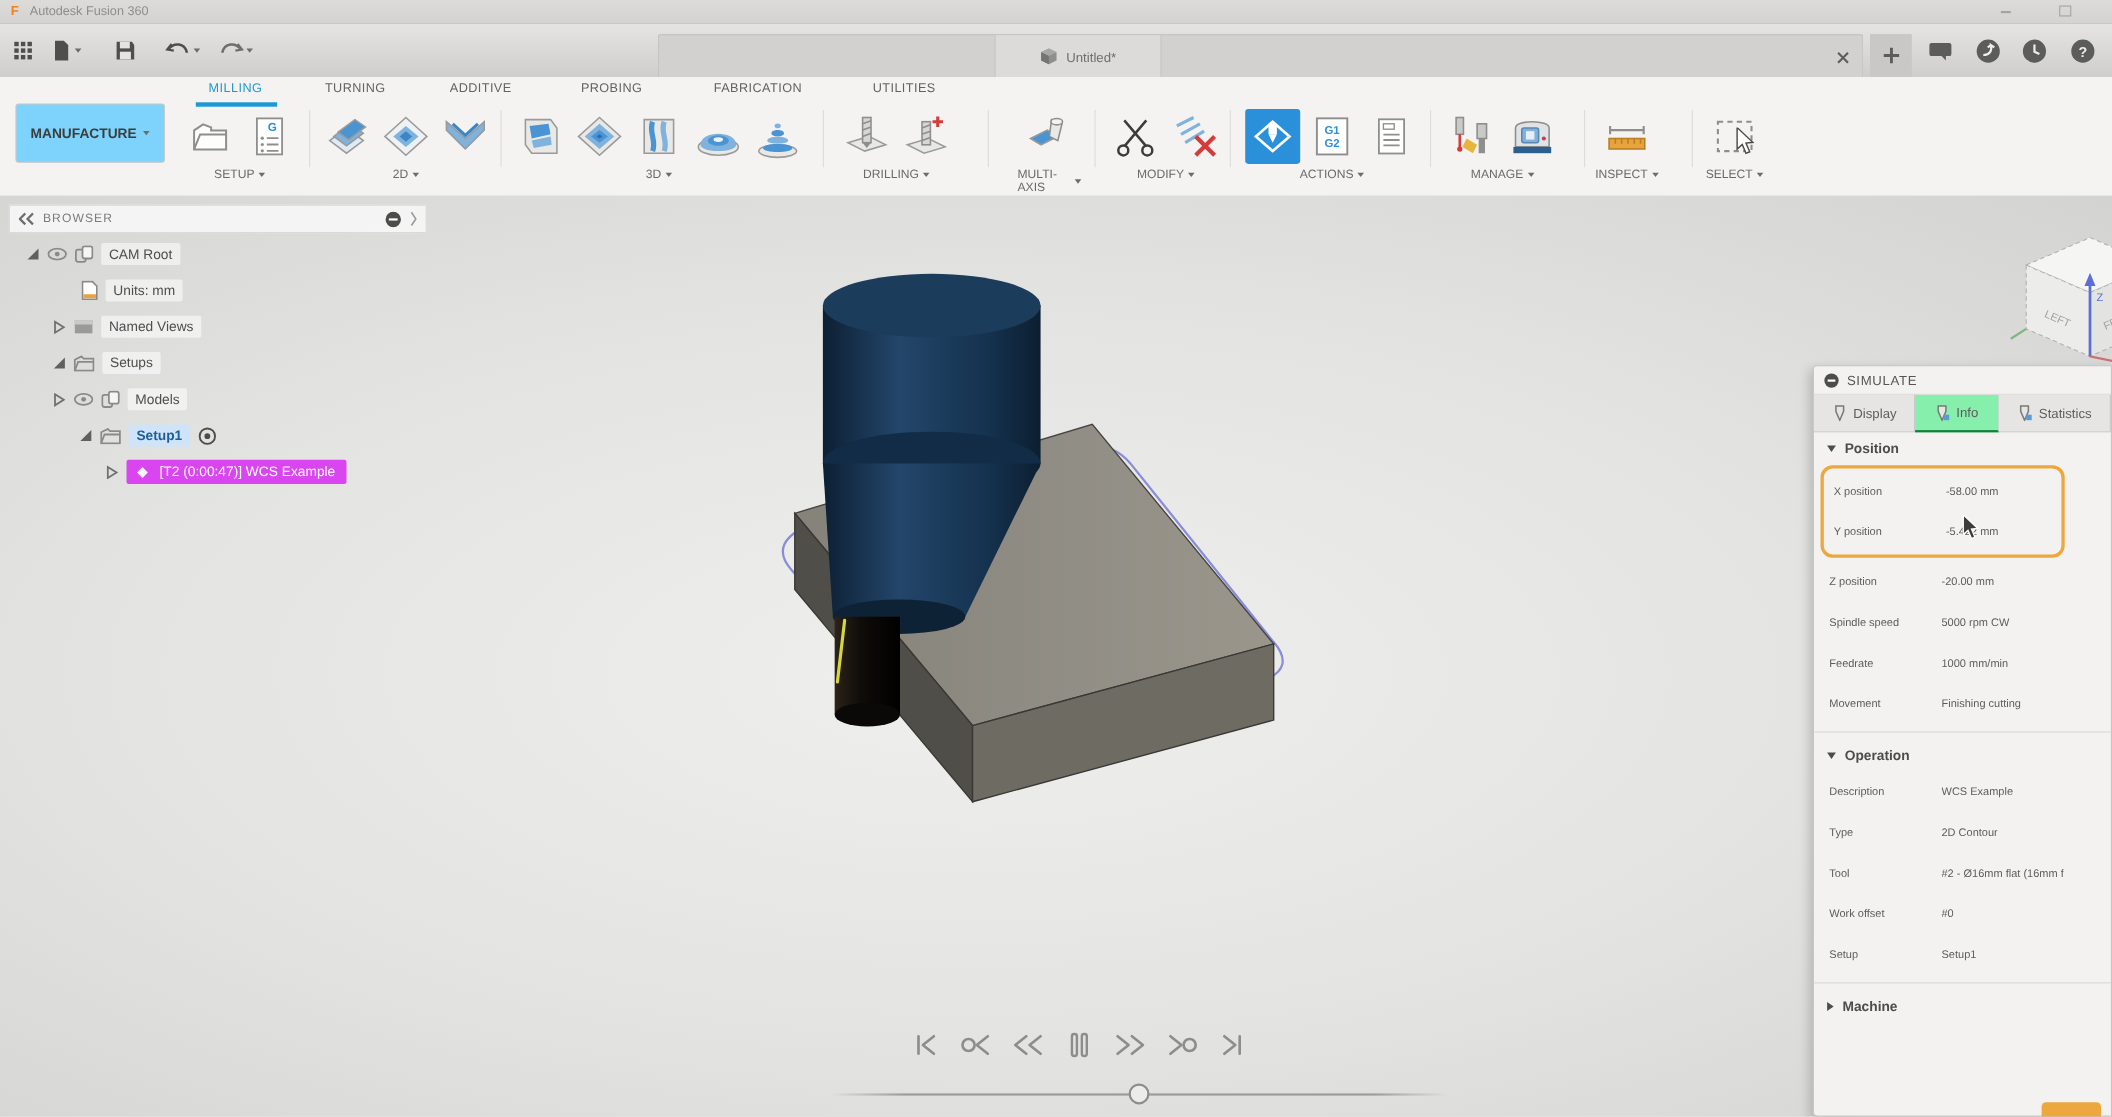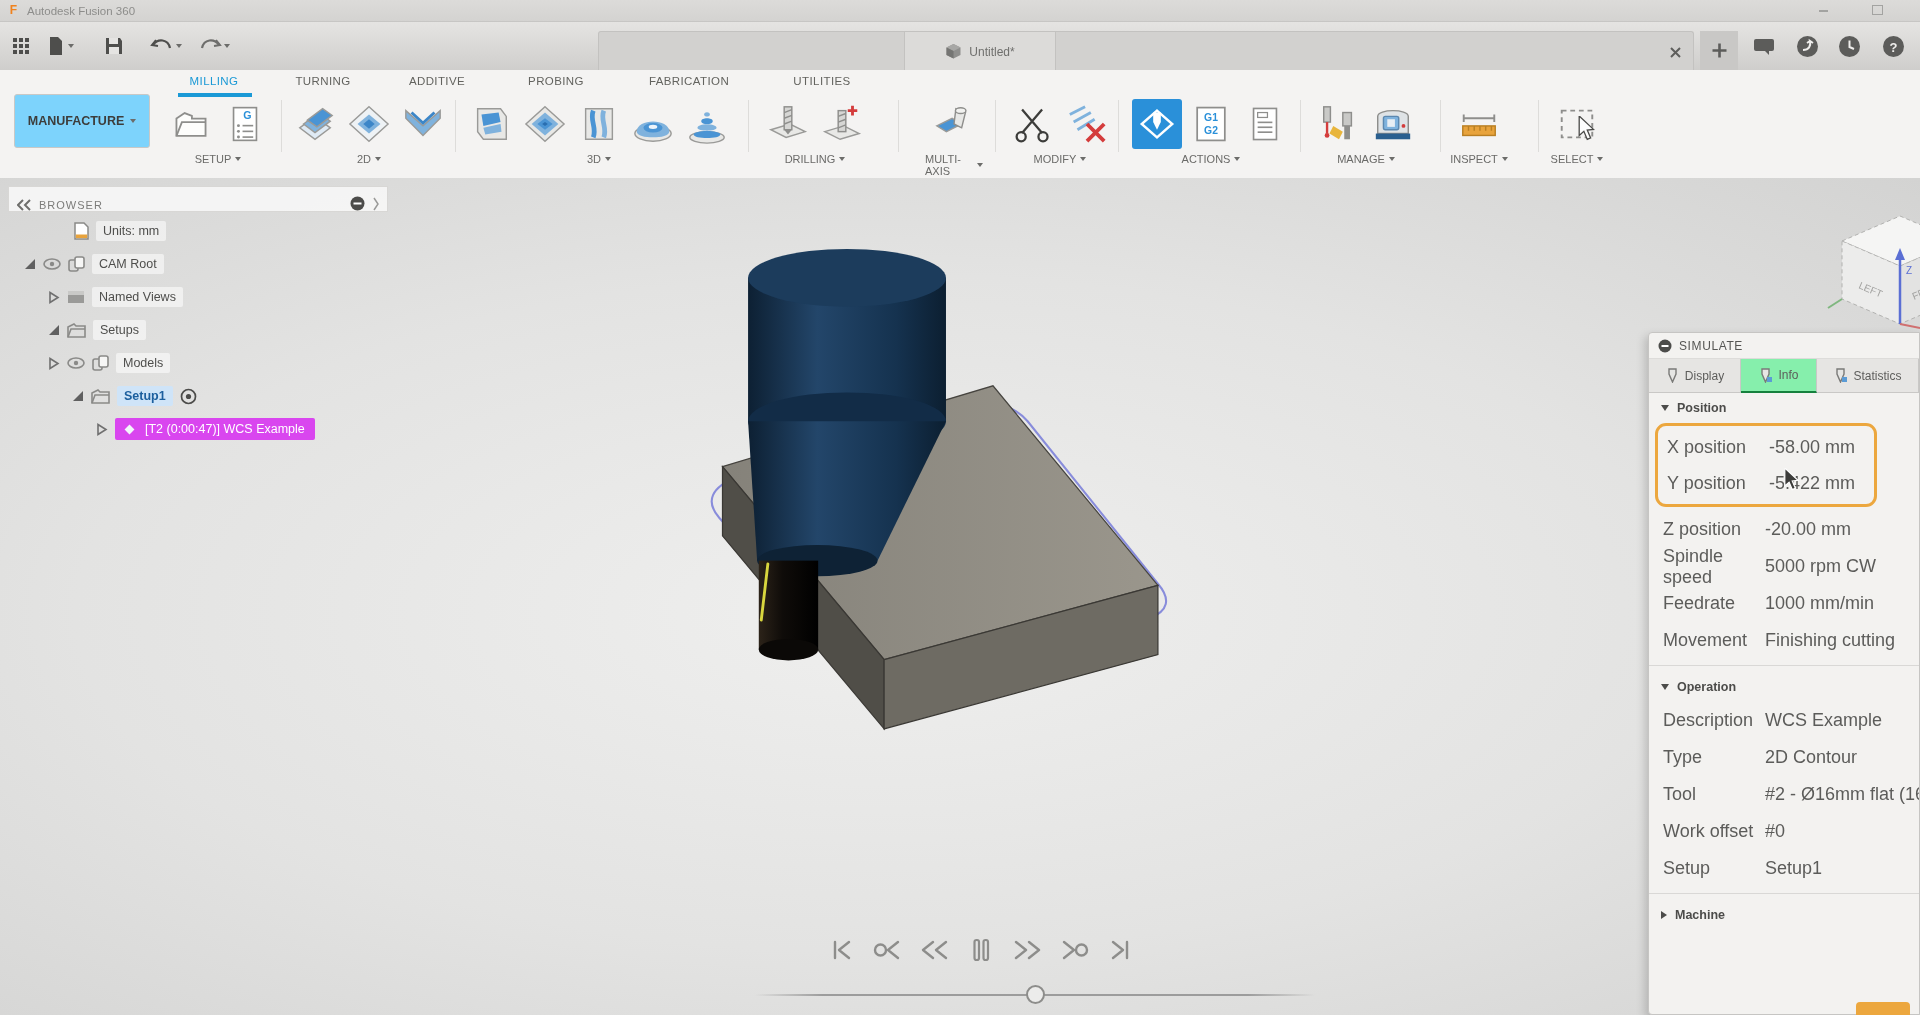--- a/index.html
+++ b/index.html
@@ -56,21 +56,21 @@
   .grp-sep{position:absolute;top:30px;height:52px;width:1px;background:#dddcda}
 
   
   .viewport{position:absolute;left:0;top:178px;width:1920px;height:837px;
     background:radial-gradient(ellipse at 46% 52%, #efefee 0%, #e3e3e2 55%, #d3d3d2 100%)}
   .scene{position:absolute;left:0;top:0}
 
   
   .browser{position:absolute;left:8px;top:186px;width:380px;z-index:6}
   .browser-header{height:26px;background:rgba(246,246,245,.95);border:1px solid #d8d7d5;
-    display:flex;align-items:flex-end;padding:0 8px;box-sizing:border-box;gap:8px}
+    display:flex;align-items:center;padding:0 8px;box-sizing:border-box;gap:8px}
   .browser-title{font-size:11px;letter-spacing:1px;color:#7c7c7a;flex:1}
   .tree{margin-top:6px;display:flex;flex-direction:column;gap:7px}
   .trow{height:26px;display:flex;align-items:center;gap:7px}
   .tlabel{font-size:12.5px;color:#4e4e4c;background:rgba(255,255,255,.55);
     padding:3px 7px;border-radius:2px;white-space:nowrap}
   .tlabel.sel-light{background:#cfe4f8;color:#1c5f9e;font-weight:bold}
   .selbar{display:flex;align-items:center;gap:9px;background:#d946ef;
     padding:4px 10px 4px 8px;border-radius:2px}
   .selbar .tlabel{background:none;color:#fff;padding:0}
 
@@ -84,21 +84,21 @@
   .sim-tabs{height:33px;display:flex;border-bottom:1px solid #c9c8c6}
   .sim-tab{display:flex;align-items:center;justify-content:center;gap:5px;font-size:12px;
     color:#5d5d5b;background:#e6e5e3;border-right:1px solid #c9c8c6;box-sizing:border-box}
   .sim-tab.active{background:#86efac;border-bottom:2px solid #15803d;margin-bottom:-1px}
   .sec-head{height:30px;display:flex;align-items:center;gap:8px;padding-left:12px;
     font-size:12.5px;font-weight:bold;color:#4c4c4a}
   .tri-down{width:0;height:0;border-left:4.5px solid transparent;border-right:4.5px solid transparent;
     border-top:6px solid #4c4c4a}
   .tri-right{width:0;height:0;border-top:4.5px solid transparent;border-bottom:4.5px solid transparent;
     border-left:6px solid #4c4c4a}
-  .sim-row{height:37px;display:flex;align-items:center;padding-left:14px;font-size:18px;color:#5c5c5a}
+  .sim-row{height:37px;display:flex;align-items:center;padding-left:14px;font-size:10px;color:#5c5c5a}
   .sim-row .lab{width:102px;flex-shrink:0}
   .sim-row .val{white-space:nowrap;overflow:hidden}
   .hl-box{border:3.5px solid #eca73e;border-radius:11px;margin:0 42px 4px 6px;padding:3px 0}
   .hl-box .sim-row{height:36px;padding-left:9px}
   .sim-div{height:1px;background:#d9d8d6;margin:6px 0}
   .orange-frag{position:absolute;left:1856px;top:1002px;width:54px;height:16px;
     background:#eca73e;border-radius:4px;z-index:7}
 
   
   .playbar{position:absolute;left:981px;top:930px;transform:translateX(-50%);
@@ -547,41 +547,41 @@
       <circle cx="7.5" cy="7.5" r="7" fill="#4c4c4a"></circle>
         <rect x="3.5" y="6.5" width="8" height="2" fill="#fff"></rect>
     </svg>
     <svg width="6" height="14" viewBox="0 0 6 14">
       <path d="M1 1 L5 7 L1 13" fill="none" stroke="#9a9a98" stroke-width="1.5"></path>
     </svg>
   </div>
 
   <div class="tree">
 
+    <div class="trow" style="padding-left:16px">
+      <svg width="12" height="12" viewBox="0 0 12 12">
+        <polygon points="1,11 11,11 11,1" fill="#606060"></polygon>
+      </svg>
+      <svg width="18" height="12" viewBox="0 0 18 12">
+        <ellipse cx="9" cy="6" rx="8" ry="5" fill="none" stroke="#8a8a88" stroke-width="1.6"></ellipse>
+        <circle cx="9" cy="6" r="2.2" fill="#8a8a88"></circle>
+      </svg>
+      <svg width="17" height="16" viewBox="0 0 17 16">
+        <rect x="1" y="4" width="9" height="11" rx="2" fill="none" stroke="#8a8a88" stroke-width="1.6"></rect>
+        <rect x="7" y="1" width="9" height="11" rx="2" fill="#f6f6f5" stroke="#8a8a88" stroke-width="1.6"></rect>
+      </svg>
+      <span class="tlabel">CAM Root</span>
+    </div>
+
     <div class="trow" style="padding-left:66px">
       <svg width="15" height="18" viewBox="0 0 15 18">
         <path d="M1 1 H10 L14 5 V17 H1 Z" fill="#fff" stroke="#8a8a88" stroke-width="1.5"></path>
         <rect x="1.8" y="12.5" width="11.4" height="3.6" fill="#e8a33c"></rect>
       </svg>
       <span class="tlabel">Units: mm</span>
-    </div>
-
-    <div class="trow" style="padding-left:16px">
-      <svg width="12" height="12" viewBox="0 0 12 12">
-        <polygon points="1,11 11,11 11,1" fill="#606060"></polygon>
-      </svg>
-      <svg width="18" height="12" viewBox="0 0 18 12">
-        <ellipse cx="9" cy="6" rx="8" ry="5" fill="none" stroke="#8a8a88" stroke-width="1.6"></ellipse>
-        <circle cx="9" cy="6" r="2.2" fill="#8a8a88"></circle>
-      </svg>
-      <svg width="17" height="16" viewBox="0 0 17 16">
-        <rect x="1" y="4" width="9" height="11" rx="2" fill="none" stroke="#8a8a88" stroke-width="1.6"></rect>
-        <rect x="7" y="1" width="9" height="11" rx="2" fill="#f6f6f5" stroke="#8a8a88" stroke-width="1.6"></rect>
-      </svg>
-      <span class="tlabel">CAM Root</span>
     </div>
 
     <div class="trow" style="padding-left:40px">
       <svg width="12" height="13" viewBox="0 0 12 13">
         <polygon points="2,1.5 10,6.5 2,11.5" fill="none" stroke="#707070" stroke-width="1.6"></polygon>
       </svg>
       <svg width="18" height="14" viewBox="0 0 18 14">
         <rect x="1" y="1" width="16" height="12" fill="#9a9a98"></rect>
         <rect x="1" y="1" width="16" height="4" fill="#c9c9c7"></rect>
       </svg>

